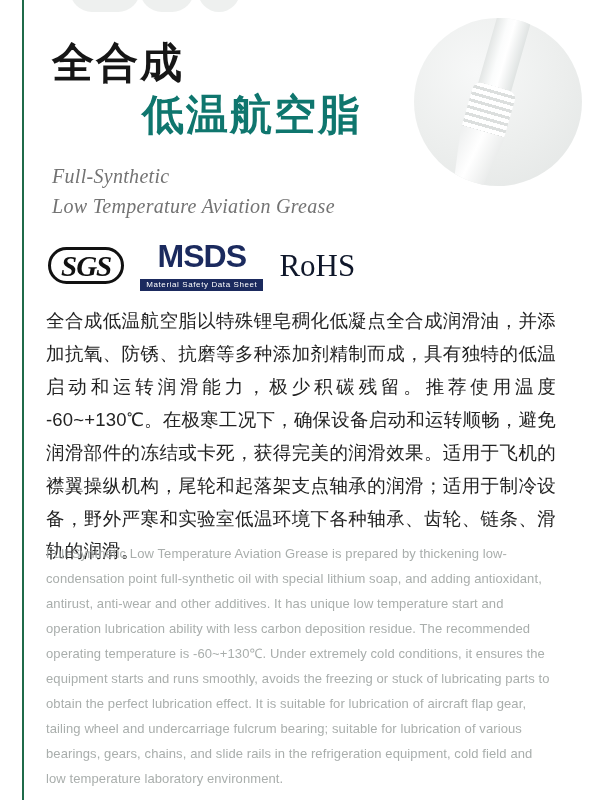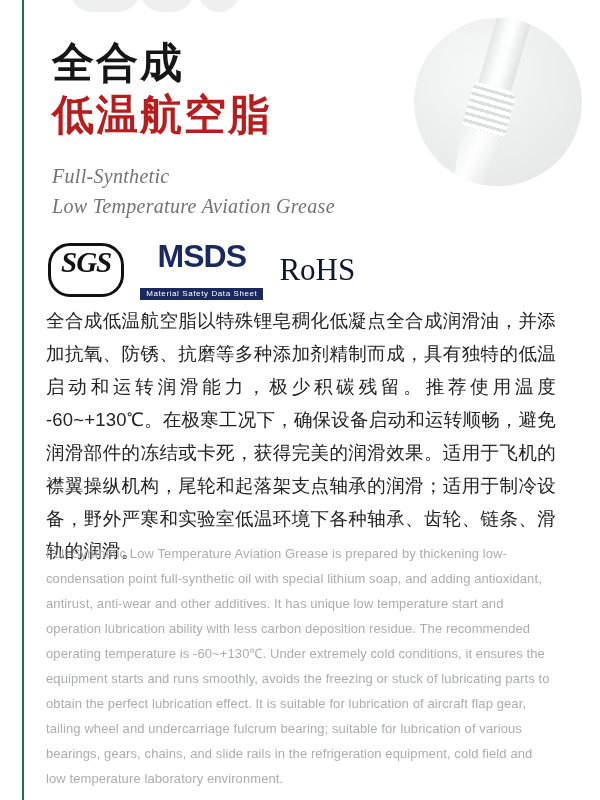--- a/index.html
+++ b/index.html
@@ -116,23 +116,24 @@
     font-weight: bold;
     letter-spacing: 2px;
     color: #161616;
     line-height: 1.18;
   }
   .title-cn-2 {
     font-family: "Liberation Sans", sans-serif;
     font-size: 42px;
     font-weight: bold;
     letter-spacing: 2px;
-    color: #b91c1c;
+    color: #0f766e;
     line-height: 1.18;
     margin-top: 2px;
+    text-align: center;
   }
   .title-en {
     margin-top: 22px;
     font-family: "Liberation Serif", serif;
     font-style: italic;
     font-size: 20px;
     color: #737373;
     line-height: 1.5;
     letter-spacing: 0.3px;
   }
@@ -142,21 +143,21 @@
     position: absolute;
     left: 48px;
     top: 240px;
     display: flex;
     align-items: center;
     gap: 16px;
   }
   .sgs {
     border: 3px solid #111111;
     border-radius: 22px;
-    padding: 1px 10px 16px 10px;
+    padding: 1px 10px 0 10px;
     font-family: "Liberation Serif", serif;
     font-weight: bold;
     font-style: italic;
     font-size: 29px;
     letter-spacing: -1px;
     color: #111111;
     line-height: 1.05;
   }
   .msds-wrap {
     display: flex;
@@ -165,21 +166,21 @@
     line-height: 1;
   }
   .msds-main {
     font-family: "Liberation Sans", sans-serif;
     font-weight: bold;
     font-size: 32px;
     letter-spacing: -1px;
     color: #1b2a5e;
   }
   .msds-sub {
-    margin-top: 16px;
+    margin-top: 7px;
     background: #1b2a5e;
     color: #ffffff;
     font-size: 8px;
     letter-spacing: 0.6px;
     padding: 2px 6px 2px 6px;
     width: 100%;
     box-sizing: border-box;
     text-align: center;
     font-family: "Liberation Sans", sans-serif;
   }

